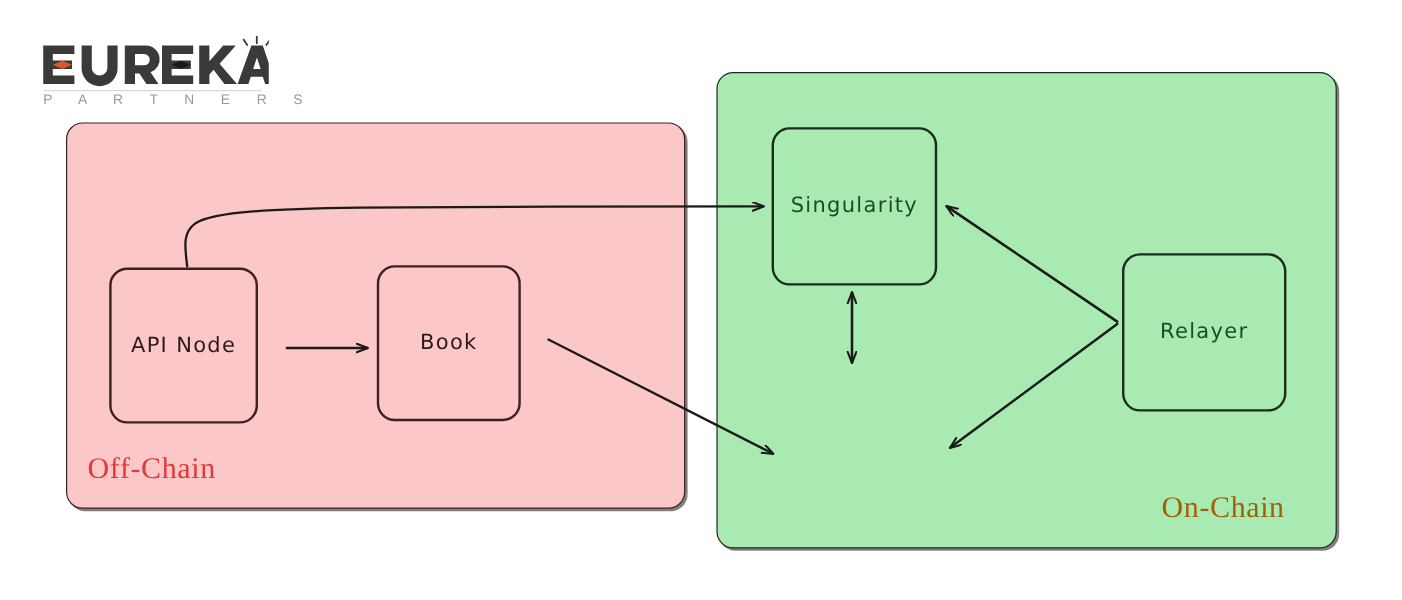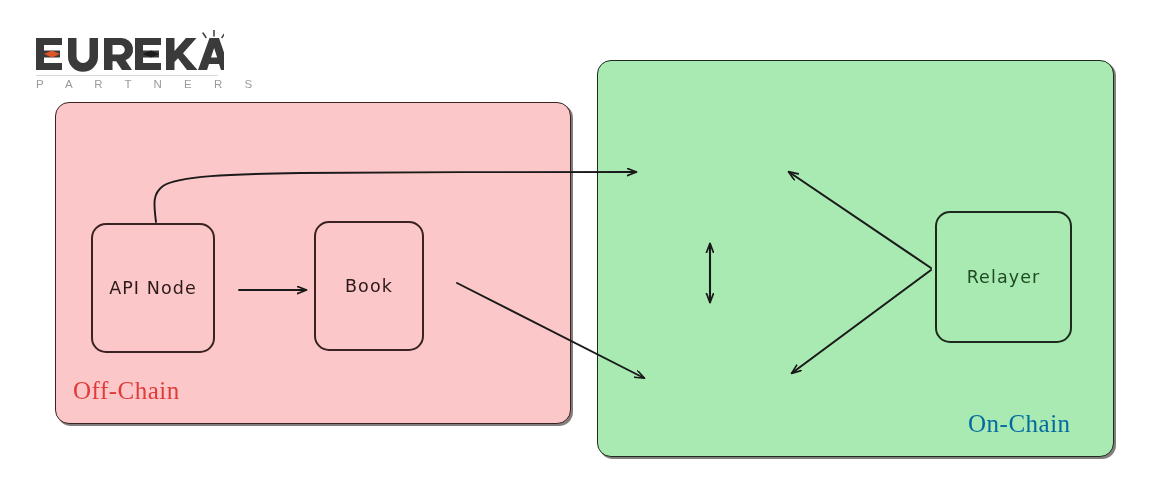--- a/index.html
+++ b/index.html
@@ -84,21 +84,21 @@
     white-space: nowrap;
   }
   #label-offchain {
     left: 73px;
     top: 377px;
     color: #e03a3a;
   }
   #label-onchain {
     left: 968px;
     top: 410px;
-    color: #0369a1;
+    color: #a16207;
   }
 
   
   .node {
     position: absolute;
     box-sizing: border-box;
     border-radius: 15px;
     display: flex;
     align-items: center;
     justify-content: center;
@@ -111,21 +111,21 @@
     background: #fcc7c8;
     border: 2px solid #3a2222;
     color: #2b1a1a;
   }
   .node-green {
     background: #a8eab2;
     border: 2px solid #1d2a1d;
     color: #1f4a24;
   }
   #node-api-node { left: 91px;  top: 223px; width: 124px; height: 130px; }
-  #node-book     { left: 314px; top: 221px; width: 110px; height: 130px; }
+  #node-book     { left: 314px; top: 221px; width: 120px; height: 130px; }
   #node-singularity { left: 643px; top: 106px; width: 138px; height: 132px; }
   #node-automation  { left: 647px; top: 308px; width: 137px; height: 125px; }
   #node-relayer     { left: 935px; top: 211px; width: 137px; height: 132px; }
 
   
   #arrows {
     position: absolute;
     left: 0;
     top: 0;
     width: 1168px;
@@ -195,20 +195,23 @@
   </svg>
 
   <div class="node node-pink" id="node-api-node">
     <span>API Node</span>
   </div>
 
   <div class="node node-pink" id="node-book">
     <span>Book</span>
   </div>
 
+  <div class="node node-green" id="node-singularity">
+    <span>Singularity</span>
+  </div>
 
 
   <div class="node node-green" id="node-relayer">
     <span>Relayer</span>
   </div>
 
   <div class="region-label" id="label-offchain">Off-Chain</div>
   <div class="region-label" id="label-onchain">On-Chain</div>
 
 </div>

